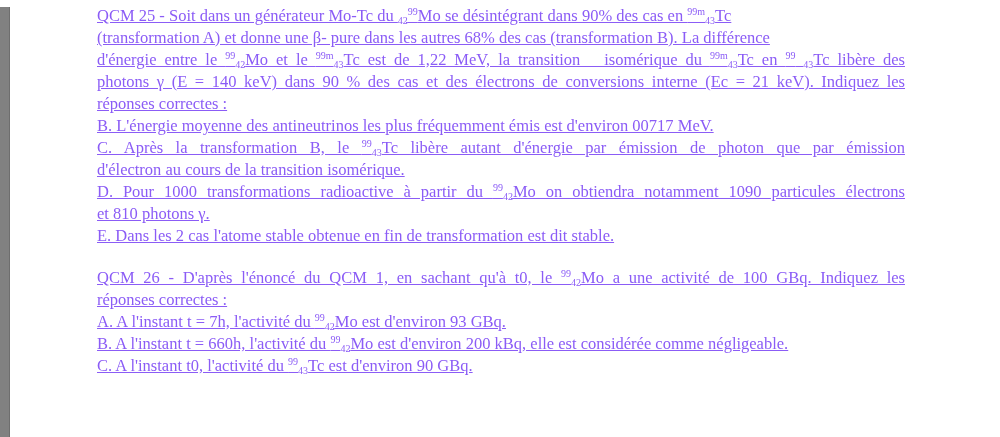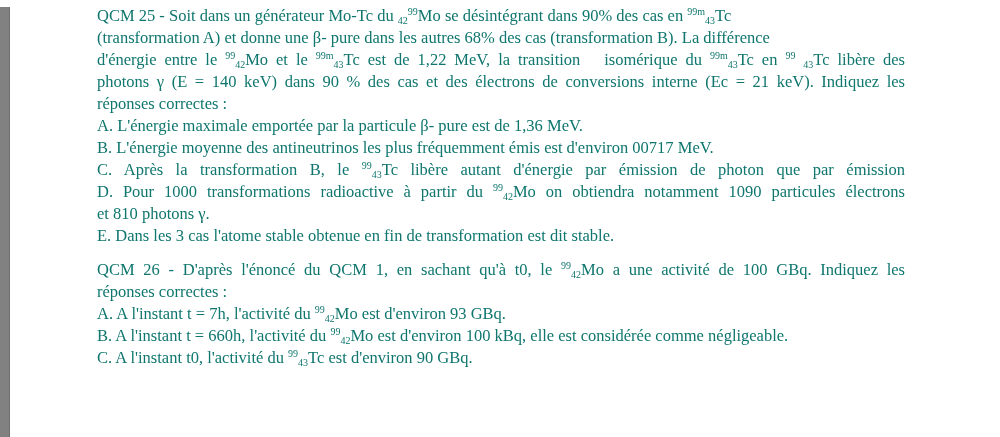--- a/index.html
+++ b/index.html
@@ -27,21 +27,21 @@
   .content {
     position: absolute;
     left: 97px;
     top: 5px;
     width: 808px;
     font-family: "Liberation Serif", "DejaVu Serif", serif;
     font-size: 16.5px;
     line-height: 22px;
     color: #000000;
   }
-  .block + .block { margin-top: 12px; }
+  .block + .block { margin-top: 20px; }
   .line { text-align: left; }
   .line.justify {
     text-align: justify;
     text-align-last: justify;
   }
   .seg-sup {
     font-size: 10px;
     line-height: 0;
     position: relative;
     top: -6px;
@@ -51,35 +51,35 @@
     line-height: 0;
     position: relative;
     top: 3px;
   }
 </style>
 </head>
 <body style="background: rgb(255, 255, 255);">
 
 <div class="page">
   <div class="left-bar" style="background: rgb(129, 129, 129);"></div>
-  <div class="content" id="doc-content" style="color: #0f766e;">
+  <div class="content" id="doc-content" style="color: #8b5cf6; text-decoration: underline;">
       <div class="block">
         <div class="line"><span class="seg-text">QCM 25 - Soit dans un générateur Mo-Tc du </span><span class="seg-sub">42</span><span class="seg-sup">99</span><span class="seg-text">Mo se désintégrant dans 90% des cas en </span><span class="seg-sup">99m</span><span class="seg-sub">43</span><span class="seg-text">Tc</span></div>
         <div class="line"><span class="seg-text">(transformation A) et donne une β- pure dans les autres 68% des cas (transformation B). La différence</span></div>
         <div class="line justify"><span class="seg-text">d'énergie entre le </span><span class="seg-sup">99</span><span class="seg-sub">42</span><span class="seg-text">Mo et le </span><span class="seg-sup">99m</span><span class="seg-sub">43</span><span class="seg-text">Tc est de 1,22 MeV, la transition &nbsp;&nbsp;isomérique du </span><span class="seg-sup">99m</span><span class="seg-sub">43</span><span class="seg-text">Tc en </span><span class="seg-sup">99</span><span class="seg-text">&nbsp;</span><span class="seg-sub">43</span><span class="seg-text">Tc libère des</span></div>
         <div class="line justify"><span class="seg-text">photons γ (E = 140 keV) dans 90 % des cas et des électrons de conversions interne (Ec = 21 keV). Indiquez les</span></div>
         <div class="line"><span class="seg-text">réponses correctes :</span></div>
-        <div class="line"><span class="seg-text">A. L'énergie maximale emportée par la particule β- pure est de 1,36 MeV.</span></div>
         <div class="line"><span class="seg-text">B. L'énergie moyenne des antineutrinos les plus fréquemment émis est d'environ 00717 MeV.</span></div>
         <div class="line justify"><span class="seg-text">C. Après la transformation B, le </span><span class="seg-sup">99</span><span class="seg-sub">43</span><span class="seg-text">Tc libère autant d'énergie par émission de photon que par émission</span></div>
+        <div class="line"><span class="seg-text">d'électron au cours de la transition isomérique.</span></div>
         <div class="line justify"><span class="seg-text">D. Pour 1000 transformations radioactive à partir du </span><span class="seg-sup">99</span><span class="seg-sub">42</span><span class="seg-text">Mo on obtiendra notamment 1090 particules électrons</span></div>
         <div class="line"><span class="seg-text">et 810 photons γ.</span></div>
-        <div class="line"><span class="seg-text">E. Dans les 3 cas l'atome stable obtenue en fin de transformation est dit stable.</span></div>
+        <div class="line"><span class="seg-text">E. Dans les 2 cas l'atome stable obtenue en fin de transformation est dit stable.</span></div>
       </div>
       <div class="block">
         <div class="line justify"><span class="seg-text">QCM 26 - D'après l'énoncé du QCM 1, en sachant qu'à t0, le </span><span class="seg-sup">99</span><span class="seg-sub">42</span><span class="seg-text">Mo a une activité de 100 GBq. Indiquez les</span></div>
         <div class="line"><span class="seg-text">réponses correctes :</span></div>
         <div class="line"><span class="seg-text">A. A l'instant t = 7h, l'activité du </span><span class="seg-sup">99</span><span class="seg-sub">42</span><span class="seg-text">Mo est d'environ 93 GBq.</span></div>
-        <div class="line"><span class="seg-text">B. A l'instant t = 660h, l'activité du </span><span class="seg-sup">99</span><span class="seg-sub">42</span><span class="seg-text">Mo est d'environ 100 kBq, elle est considérée comme négligeable.</span></div>
+        <div class="line"><span class="seg-text">B. A l'instant t = 660h, l'activité du </span><span class="seg-sup">99</span><span class="seg-sub">42</span><span class="seg-text">Mo est d'environ 200 kBq, elle est considérée comme négligeable.</span></div>
         <div class="line"><span class="seg-text">C. A l'instant t0, l'activité du </span><span class="seg-sup">99</span><span class="seg-sub">43</span><span class="seg-text">Tc est d'environ 90 GBq.</span></div>
       </div>
     </div>
 </div>
 
 </body></html>

